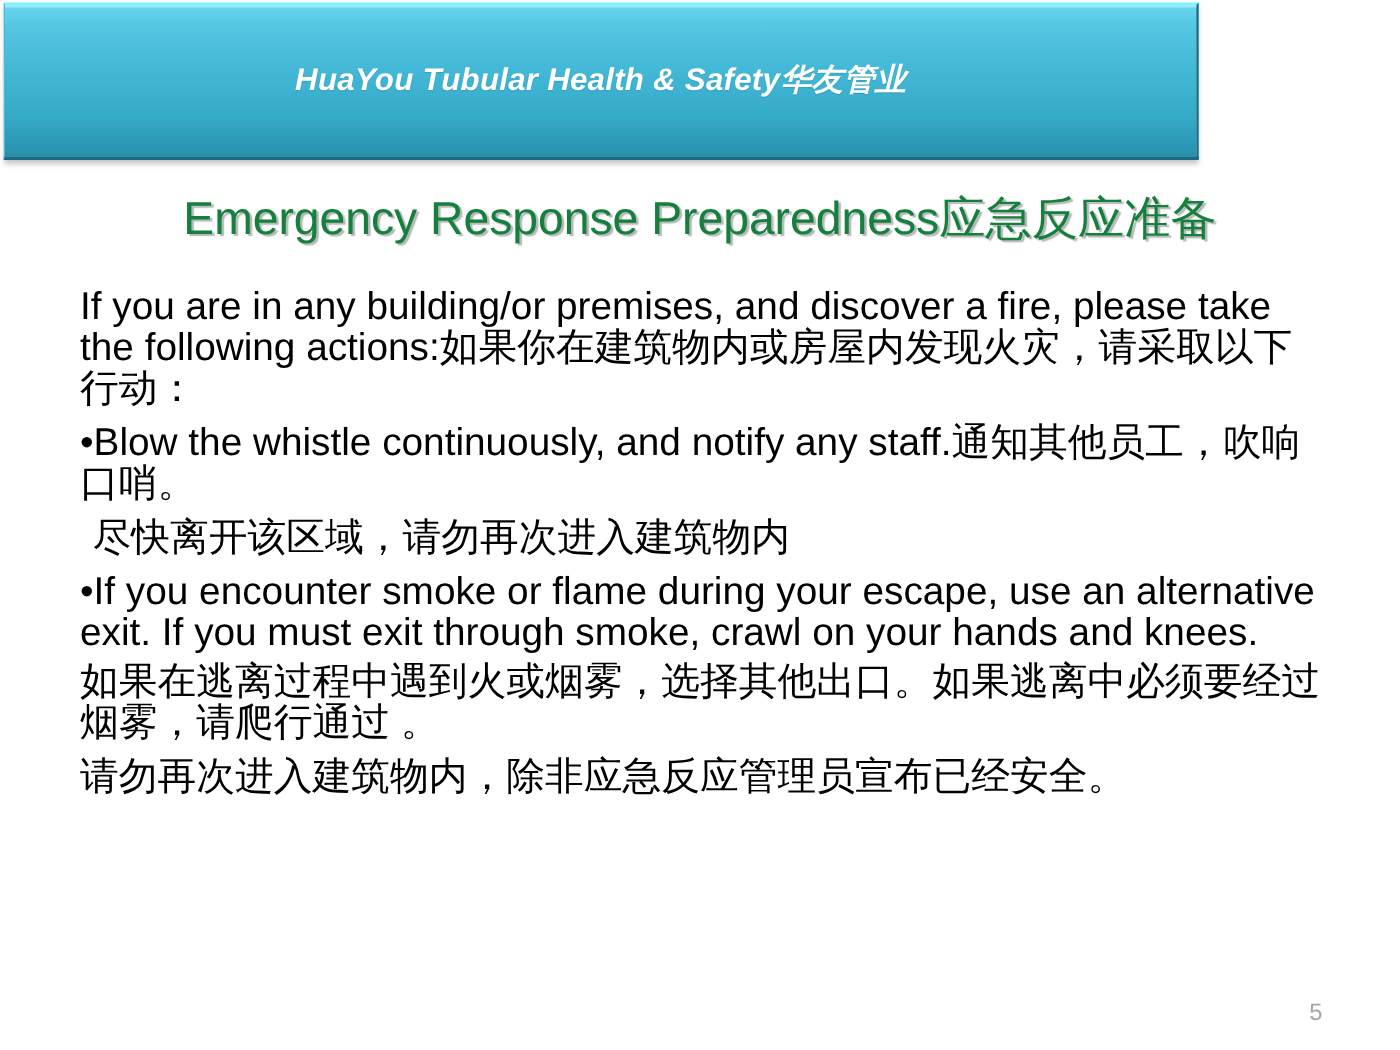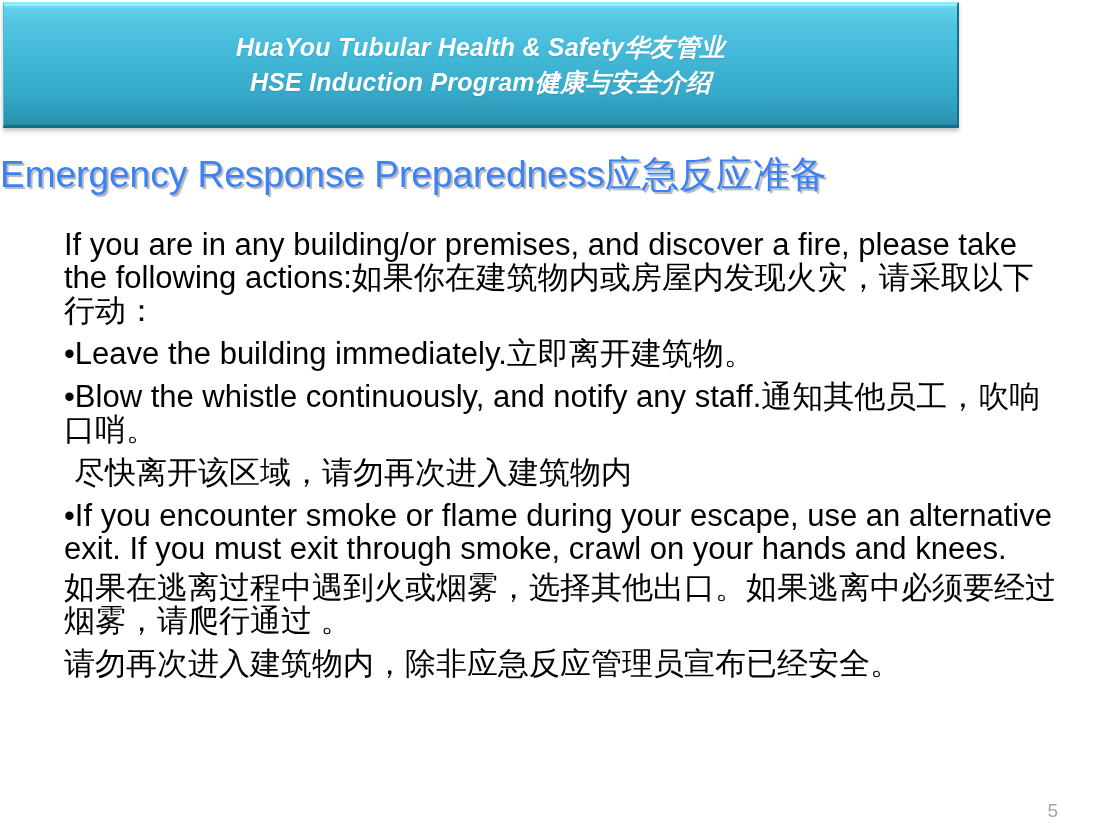--- a/index.html
+++ b/index.html
@@ -59,24 +59,24 @@
     white-space: nowrap;
     text-shadow: 0 1px 1px rgba(0,0,0,0.12);
   }
 
   
   .slide-title {
     position: absolute;
     left: 0;
     top: 152px;
     width: 1120px;
-    text-align: left;
+    text-align: center;
     font-size: 37px;
     line-height: 46px;
-    color: #3b82f6;
+    color: #15803d;
     font-weight: 400;
     white-space: nowrap;
     text-shadow: 2px 2px 1px rgba(120,120,120,0.55);
   }
 
   
   .body-block {
     position: absolute;
     left: 64px;
     top: 228px;
@@ -101,28 +101,26 @@
     font-size: 19px;
     color: #a6a6a6;
     line-height: 22px;
   }
 </style>
 </head>
 <body>
 
 <div class="header-banner">
   <div class="header-line">HuaYou Tubular Health &amp; Safety华友管业</div>
-  <div class="header-line">HSE Induction Program健康与安全介绍</div>
 </div>
 
 <div class="slide-title">Emergency Response Preparedness应急反应准备</div>
 
 <div class="body-block">
   <div class="para">If you are in any building/or premises, and discover a fire, please take the following actions:如果你在建筑物内或房屋内发现火灾，请采取以下行动：</div>
-  <div class="para bullet">•Leave the building immediately.立即离开建筑物。</div>
   <div class="para bullet">•Blow the whistle continuously, and notify any staff.通知其他员工，吹响口哨。</div>
   <div class="para indent">尽快离开该区域，请勿再次进入建筑物内</div>
   <div class="para bullet tight">•If you encounter smoke or flame during your escape, use an alternative exit. If you must exit through smoke, crawl on your hands and knees.</div>
   <div class="para">如果在逃离过程中遇到火或烟雾，选择其他出口。如果逃离中必须要经过烟雾，请爬行通过 。</div>
   <div class="para">请勿再次进入建筑物内，除非应急反应管理员宣布已经安全。</div>
 </div>
 
 <div class="page-number">5</div>
 
 </body></html>

